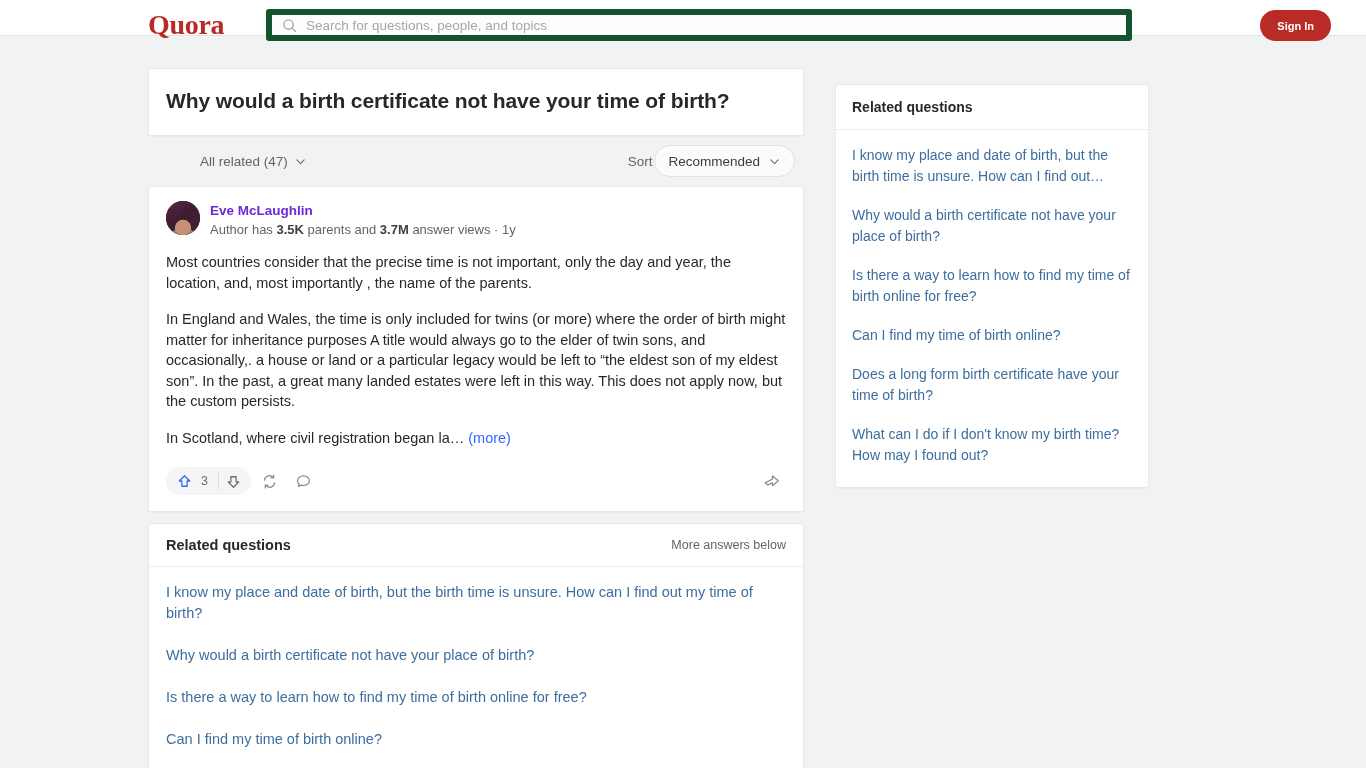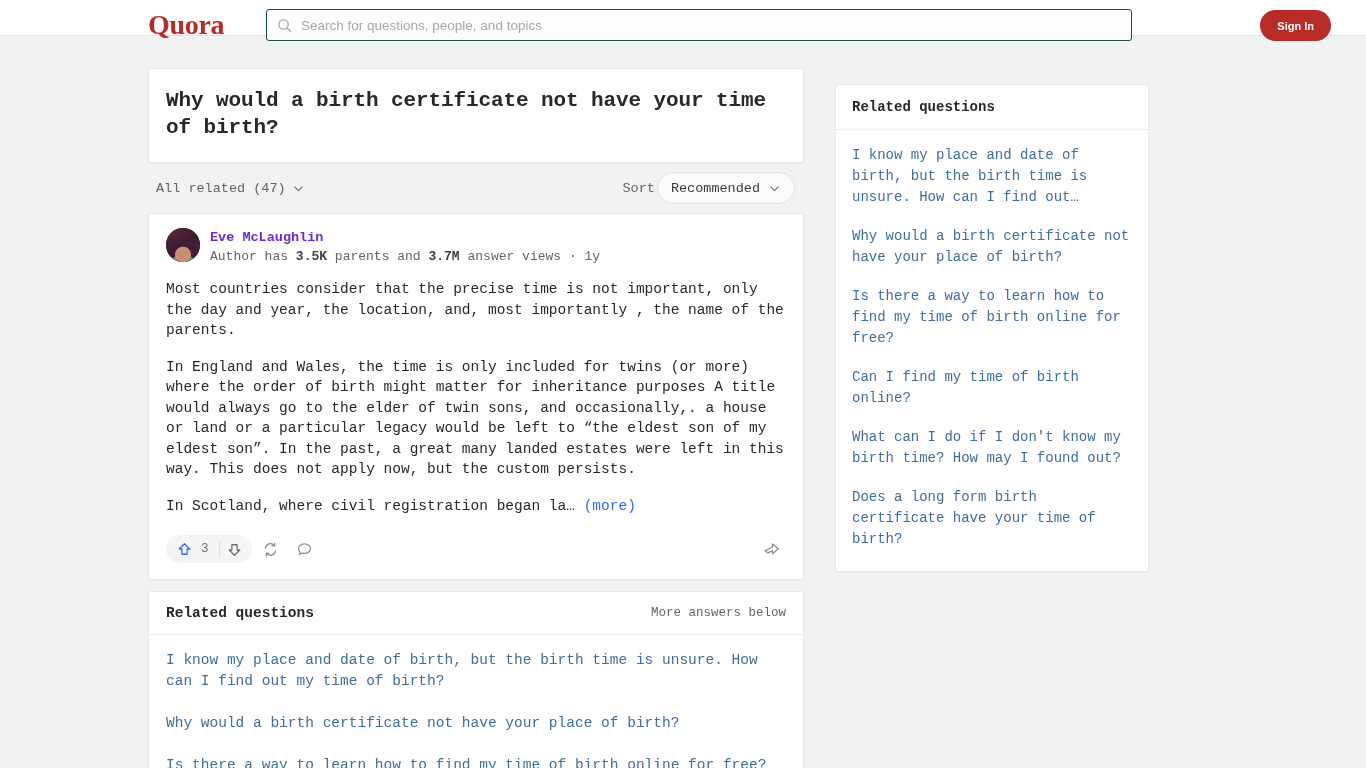--- a/index.html
+++ b/index.html
@@ -40,21 +40,21 @@
     cursor: pointer;
   }
 
   .search-wrap {
     position: absolute;
     left: 266px;
     top: 9px;
     width: 866px;
     height: 32px;
     background: #fdfdfd;
-    border: 1px solid #14532d;
+    border: 6px solid #14532d;
     border-radius: 3px;
     display: flex;
     align-items: center;
     padding: 0 10px;
     cursor: text;
   }
   .search-icon {
     width: 15px;
     height: 15px;
     flex: 0 0 15px;
@@ -94,21 +94,20 @@
     display: flex;
     align-items: center;
     justify-content: center;
   }
 
   
   .page {
     position: relative;
     width: 1366px;
     height: 718px;
-    font-family: Liberation Mono, monospace;
   }
 
   .main-col {
     position: absolute;
     left: 148px;
     top: 32px;
     width: 656px;
   }
 
   .side-col {
@@ -145,20 +144,21 @@
     height: 50px;
     padding: 0 9px 0 8px;
   }
   .all-related {
     display: flex;
     align-items: center;
     gap: 6px;
     font-size: 13.5px;
     color: #636466;
     cursor: pointer;
+    margin-left: 44px;
   }
   .sort-group {
     display: flex;
     align-items: center;
     gap: 2px;
   }
   .sort-label {
     font-size: 13.5px;
     color: #636466;
   }
@@ -458,19 +458,19 @@
   <div class="side-col">
     <div class="card">
       <div class="side-head">
         <span class="side-title">Related questions</span>
       </div>
       <div class="side-list">
         <a class="side-item">I know my place and date of birth, but the birth time is unsure. How can I find out…</a>
         <a class="side-item">Why would a birth certificate not have your place of birth?</a>
         <a class="side-item">Is there a way to learn how to find my time of birth online for free?</a>
         <a class="side-item">Can I find my time of birth online?</a>
+        <a class="side-item">Does a long form birth certificate have your time of birth?</a>
         <a class="side-item">What can I do if I don't know my birth time? How may I found out?</a>
-        <a class="side-item">Does a long form birth certificate have your time of birth?</a>
       </div>
     </div>
   </div>
 
 </div>
 
 </body></html>

